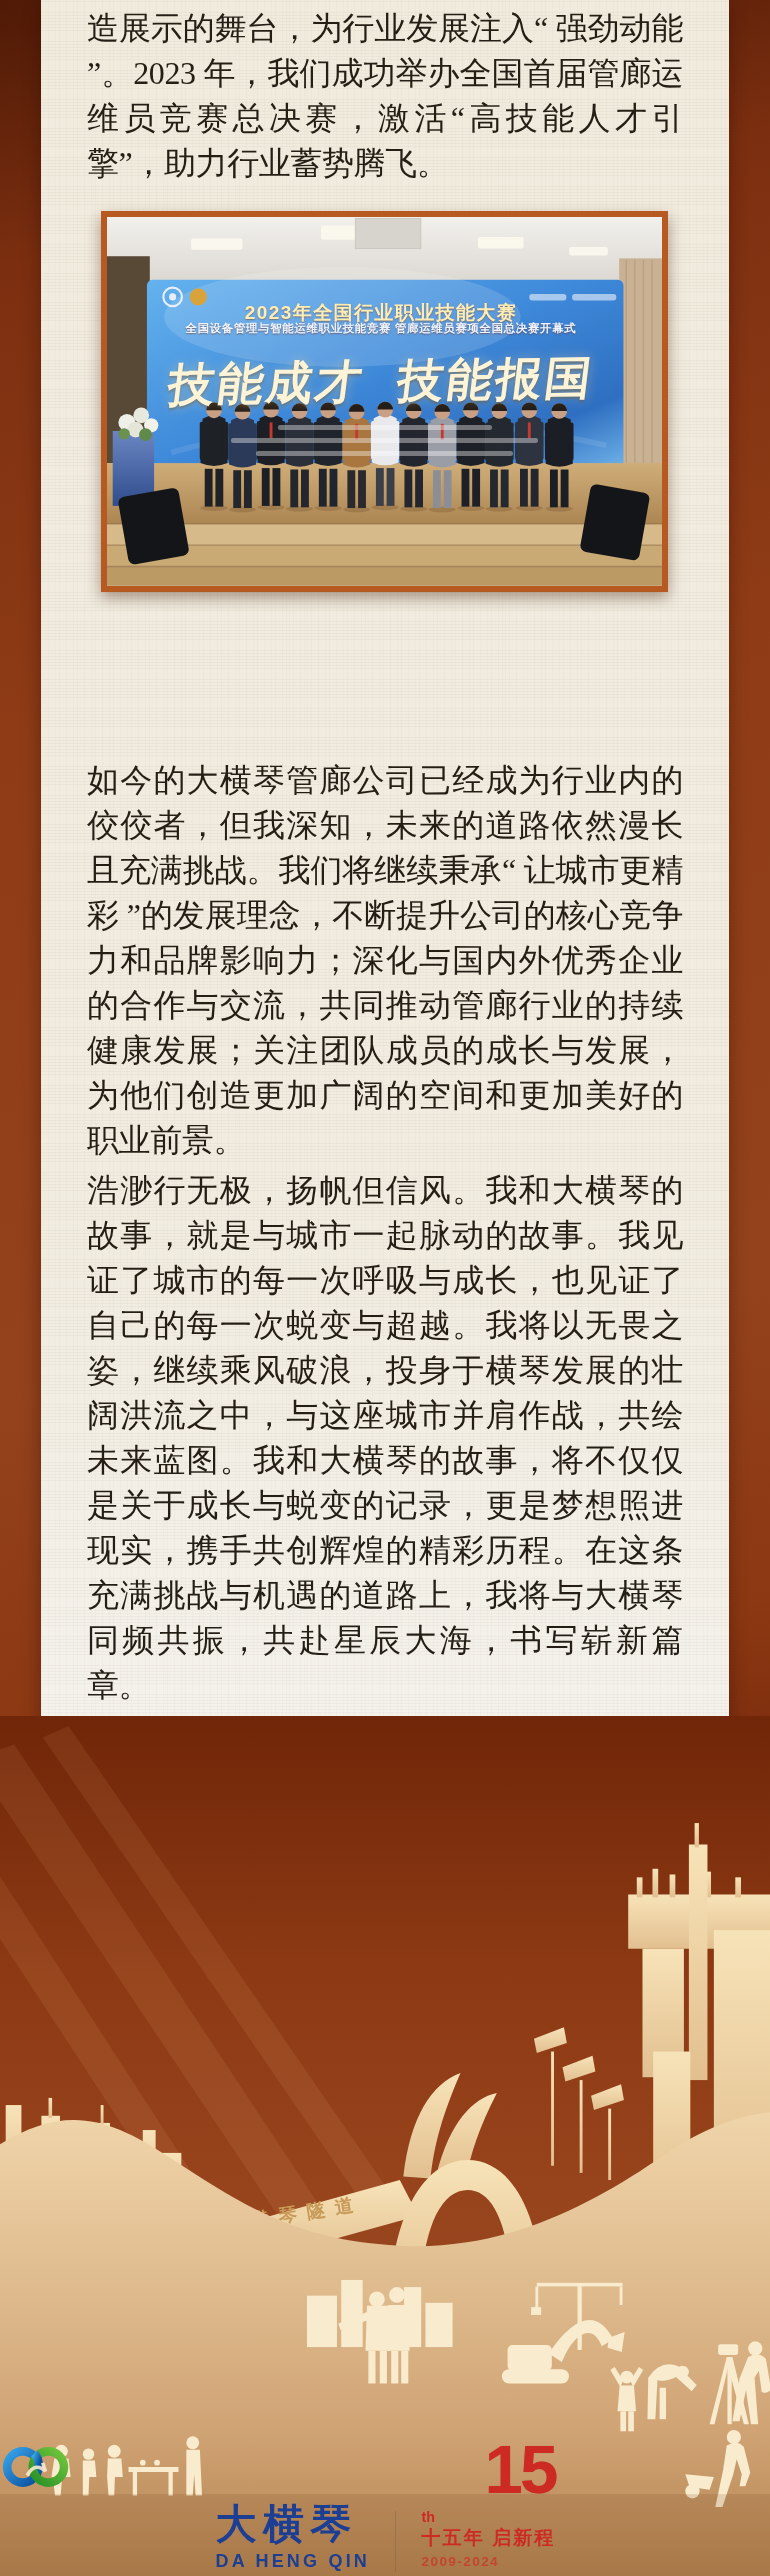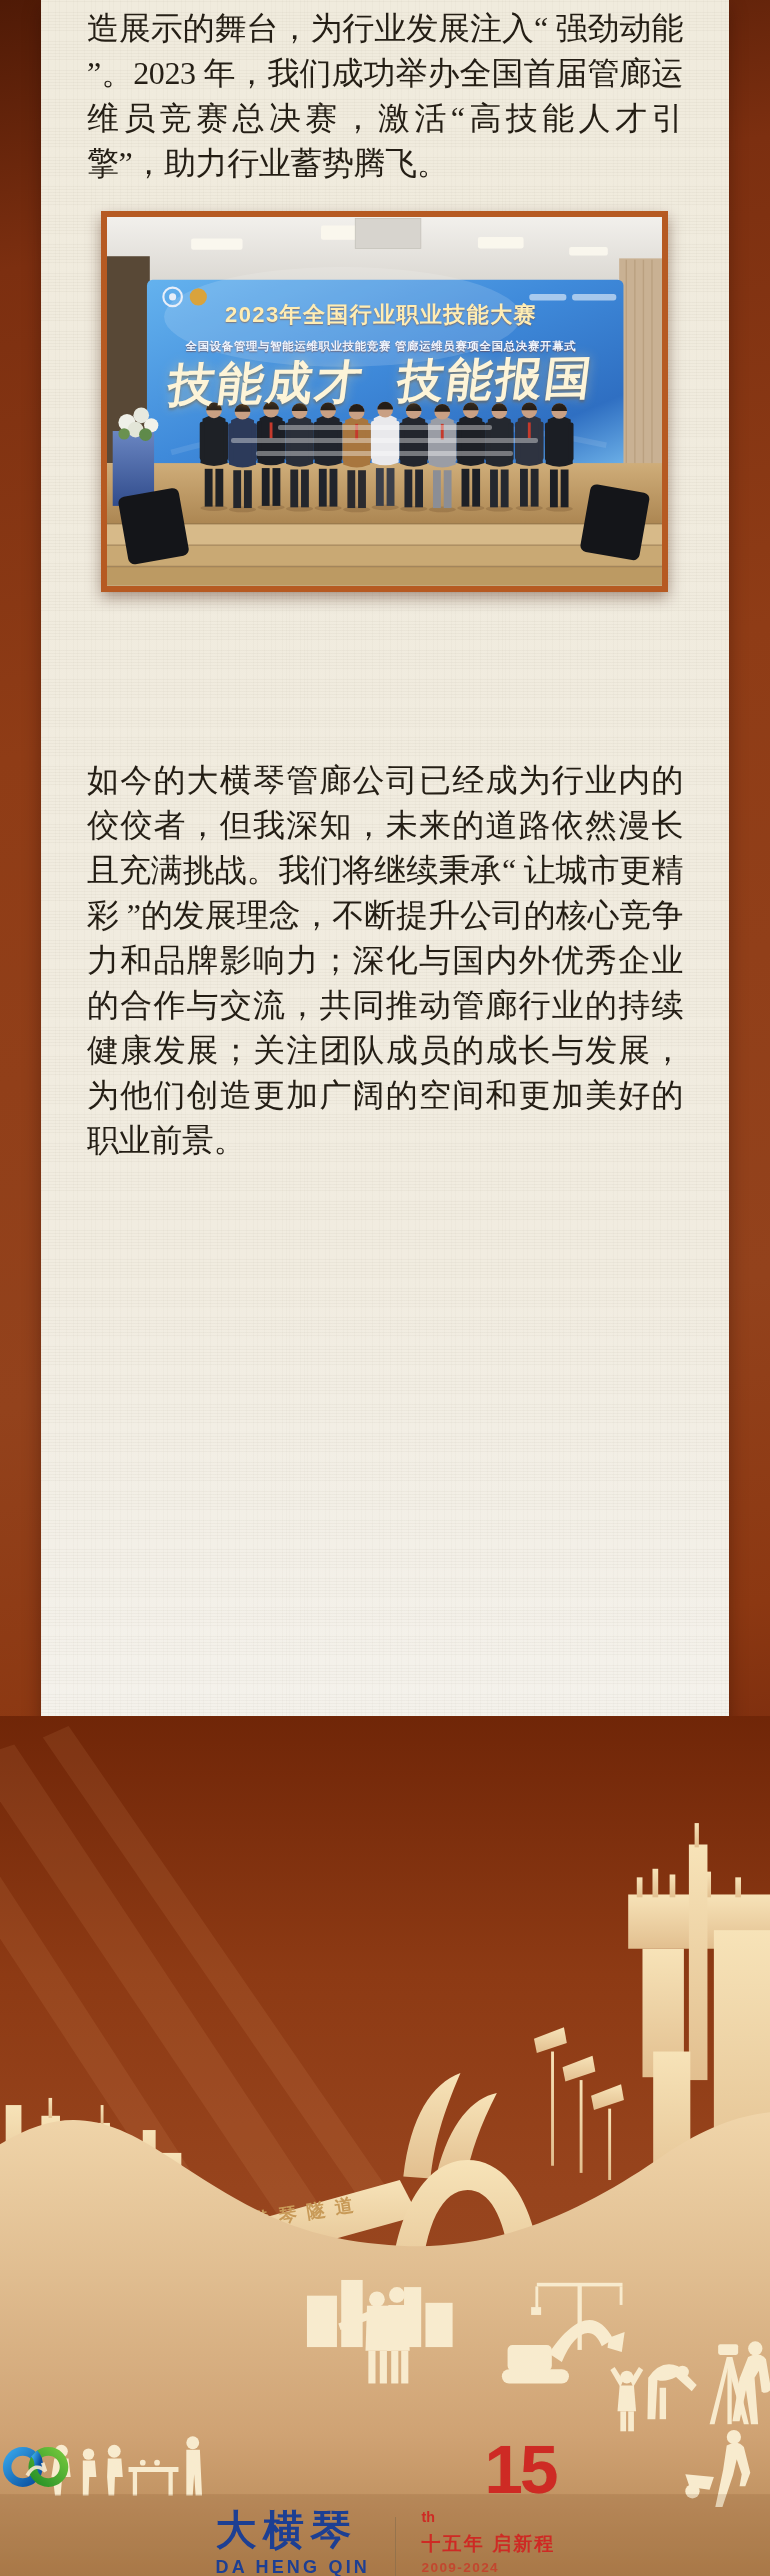--- a/index.html
+++ b/index.html
@@ -22,23 +22,23 @@
         font-size:36px;line-height:43px;font-weight:700;color:#1f1a12;letter-spacing:0.7px;}
 
   
   .photo-frame{position:absolute;left:60px;top:211px;width:555px;height:369px;
         border:6.4px solid #b65a22;background:#dfe0e2;
         box-shadow:0 6.4px 14.3px rgba(60,18,0,.42);}
   .photo{position:absolute;inset:0;overflow:hidden;}
   .photo svg{position:absolute;inset:0;display:block;}
   .banner-title{position:absolute;left:43px;right:50px;top:83px;text-align:center;
         font-family:"Liberation Sans","DejaVu Sans",sans-serif;
-        font-size:22px;font-weight:700;color:#ffedb4;letter-spacing:1.4px;
+        font-size:19px;font-weight:700;color:#ffedb4;letter-spacing:1.4px;
         text-shadow:0 0.7px 1.4px rgba(140,60,10,.5);}
-  .banner-subtitle{position:absolute;left:14.3px;right:21.4px;top:122px;text-align:center;
+  .banner-subtitle{position:absolute;left:14.3px;right:21.4px;top:104px;text-align:center;
         font-family:"Liberation Sans","DejaVu Sans",sans-serif;white-space:nowrap;
         font-size:11.4px;font-weight:700;color:#eef5ff;letter-spacing:0.7px;
         text-shadow:0 0.7px 1.4px rgba(120,40,20,.55);}
   .banner-slogan{position:absolute;left:28.6px;right:36px;top:134px;text-align:center;
         font-size:46px;font-weight:800;color:#fdf4d8;letter-spacing:2.9px;word-spacing:18.6px;
         transform:skewX(-8deg) rotate(-1deg);
         text-shadow:0 2.1px 2.9px rgba(120,70,10,.4),0 0 11.4px rgba(255,226,150,.4);}
   .org-lines{position:absolute;left:0;right:0;top:208px;display:flex;flex-direction:column;align-items:center;gap:7.9px;}
   .org-lines i{display:block;height:5px;border-radius:2.1px;background:rgba(255,255,255,.38);}
   .org-lines i:nth-child(1){width:214px;}
@@ -53,21 +53,21 @@
   .footer{position:absolute;left:0;right:0;top:724px;display:flex;justify-content:center;align-items:flex-end;gap:25px;
           font-family:"Liberation Sans","DejaVu Sans",sans-serif;}
   .brand{display:flex;flex-direction:column;align-items:flex-start;}
   .brand-cn{font-size:41px;font-weight:800;color:#1d3f93;letter-spacing:6.4px;line-height:1;}
   .brand-en{font-size:18px;font-weight:700;color:#1d3f93;letter-spacing:3.2px;margin-top:5.7px;}
   .divider{width:1.4px;height:61px;background:rgba(130,105,75,.55);}
   .anniv{display:flex;align-items:flex-end;gap:8.6px;flex-direction:column;}
   .anniv-num{font-size:69px;font-weight:900;color:#ce2a24;line-height:.88;letter-spacing:-2.9px;
              text-shadow:0 0 0.7px rgba(160,20,10,.4);}
   .anniv-right{display:flex;flex-direction:column;padding-bottom:2.9px;}
-  .anniv-suffix{font-size:14.3px;font-weight:700;color:#ce2a24;margin-bottom:6px;}
+  .anniv-suffix{font-size:14.3px;font-weight:700;color:#ce2a24;margin-bottom:0;}
   .anniv-title{font-size:19px;font-weight:700;color:#ce2a24;letter-spacing:2.1px;}
   .anniv-years{font-size:13.6px;font-weight:700;color:#c2472f;letter-spacing:1.4px;margin-top:2.9px;}
 </style>
 </head>
 <body>
 
 <div class="page">
 
   <div class="card">
 
@@ -194,20 +194,21 @@
             <i></i>
             <i></i>
             <i></i>
           </div>
       </div>
     </div>
 
 
     <p class="para" style="top:758px;">如今的大横琴管廊公司已经成为行业内的佼佼者，但我深知，未来的道路依然漫长且充满挑战。我们将继续秉承“ 让城市更精彩 ”的发展理念，不断提升公司的核心竞争力和品牌影响力；深化与国内外优秀企业的合作与交流，共同推动管廊行业的持续健康发展；关注团队成员的成长与发展，为他们创造更加广阔的空间和更加美好的职业前景。</p>
 
+    <p class="para" style="top:1168px;">浩渺行无极，扬帆但信风。我和大横琴的故事，就是与城市一起脉动的故事。我见证了城市的每一次呼吸与成长，也见证了自己的每一次蜕变与超越。我将以无畏之姿，继续乘风破浪，投身于横琴发展的壮阔洪流之中，与这座城市并肩作战，共绘未来蓝图。我和大横琴的故事，将不仅仅是关于成长与蜕变的记录，更是梦想照进现实，携手共创辉煌的精彩历程。在这条充满挑战与机遇的道路上，我将与大横琴同频共振，共赴星辰大海，书写崭新篇章。</p>
   </div>
 
   <div class="bottom">
     <svg viewBox="0 0 1080 1205">
       <defs>
         <linearGradient id="gRust" x1="0" y1="0" x2="0" y2="1">
           <stop offset="0" stop-color="#702608"></stop>
             <stop offset=".3" stop-color="#8d3a14"></stop>
           <stop offset=".55" stop-color="#97441d"></stop>
             <stop offset="1" stop-color="#9a4a22"></stop>

